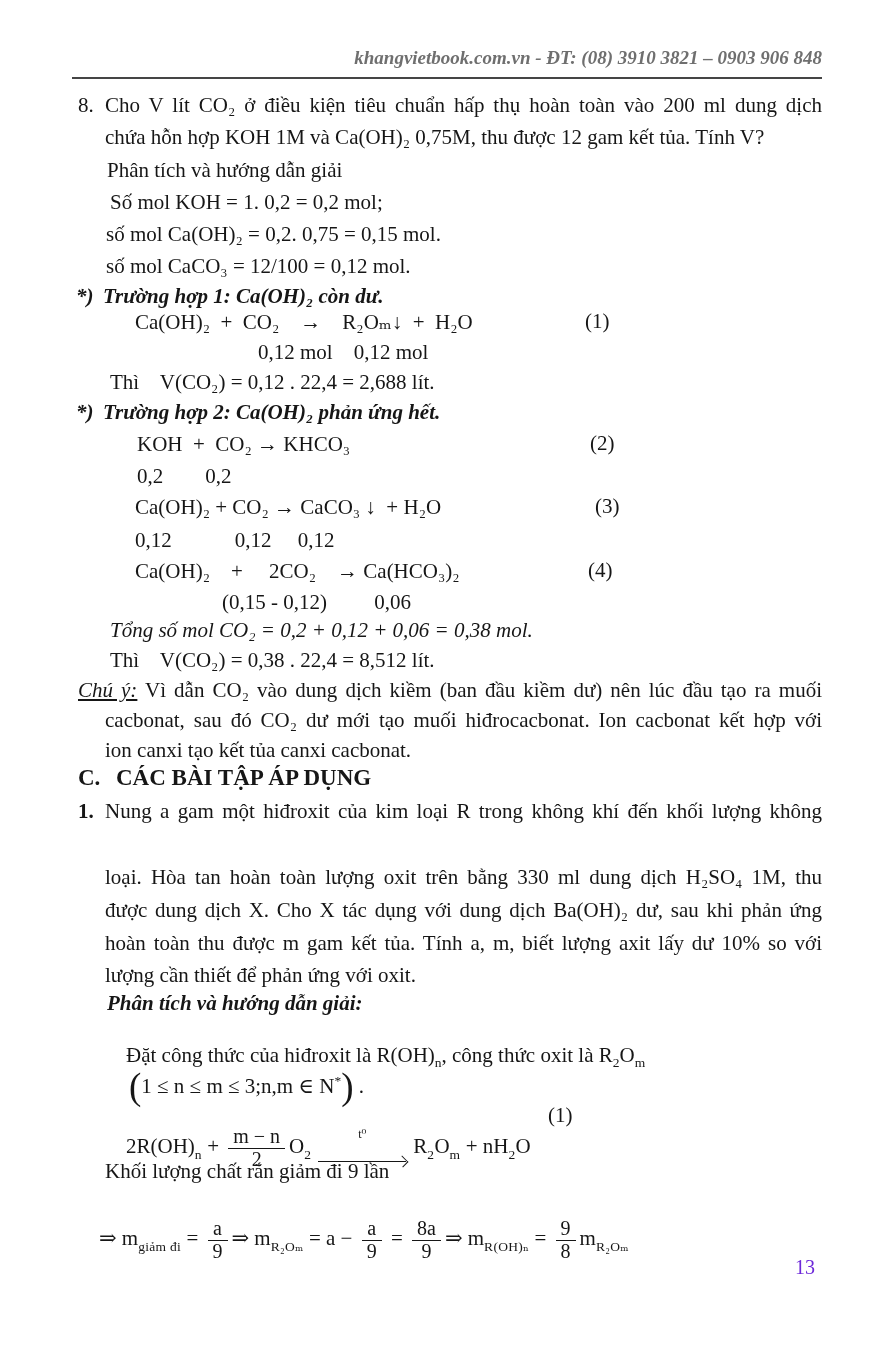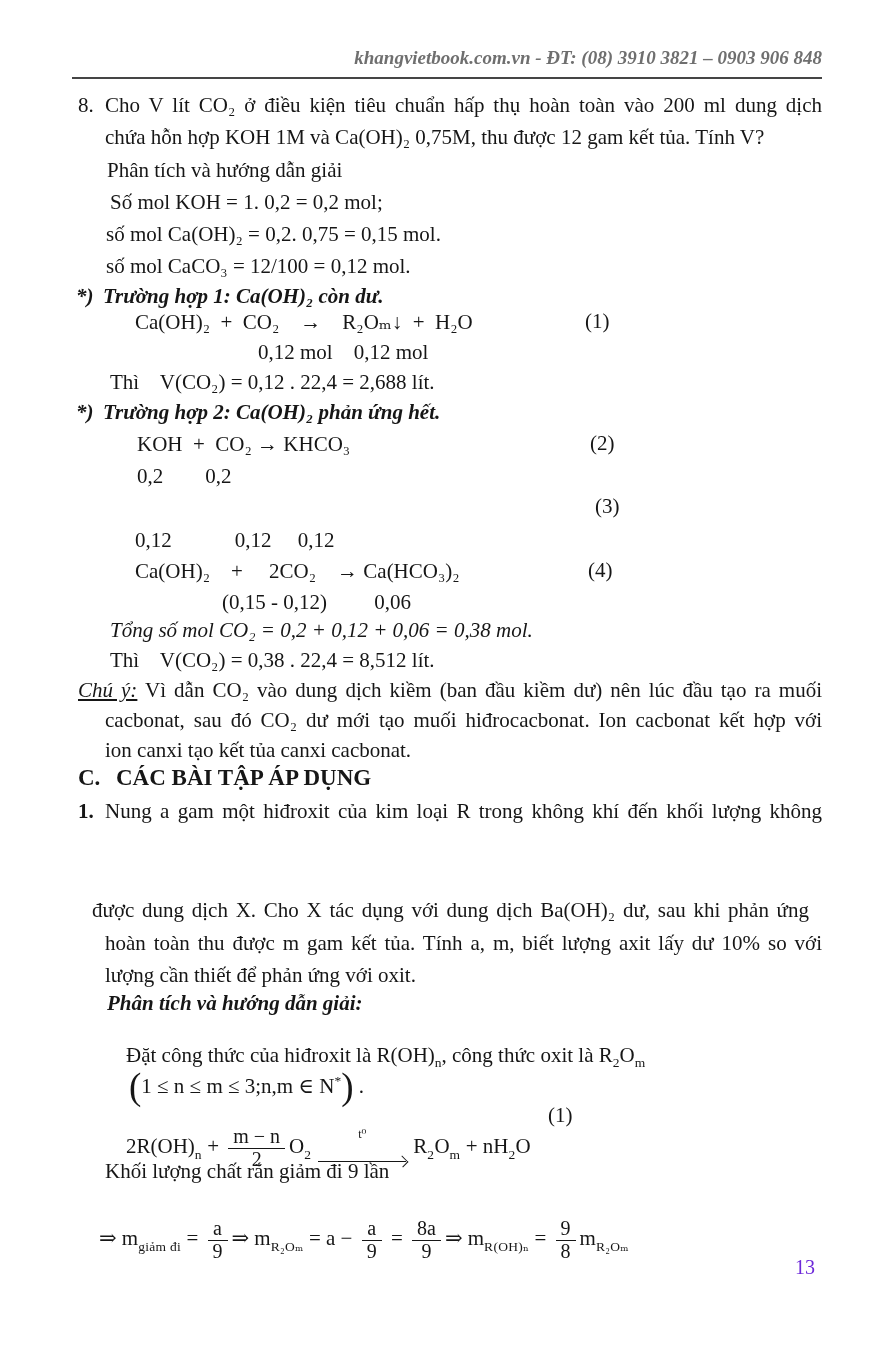--- a/index.html
+++ b/index.html
@@ -59,20 +59,21 @@
   <div class="abs t" style="top:339px;left:258px;">0,12 mol    0,12 mol</div>
   <div class="abs t" style="top:369px;left:110px;">Thì    V(CO₂) = 0,12 . 22,4 = 2,688 lít.</div>
 
   <div class="abs t bi" style="top:399px;left:76px;">*)</div>
   <div class="abs t bi" style="top:399px;left:103px;">Trường hợp 2: Ca(OH)₂ phản ứng hết.</div>
 
   <div class="abs t" style="top:431px;left:137px;">KOH  +  CO₂ → KHCO₃</div>
   <div class="abs eqlabel" style="top:431px;left:590px;">(2)</div>
   <div class="abs t" style="top:463px;left:137px;">0,2        0,2</div>
 
+  <div class="abs t" style="top:494px;left:135px;">Ca(OH)₂ + CO₂ → CaCO₃ ↓  + H₂O</div>
   <div class="abs eqlabel" style="top:494px;left:595px;">(3)</div>
   <div class="abs t" style="top:527px;left:135px;">0,12            0,12     0,12</div>
 
   <div class="abs t" style="top:558px;left:135px;">Ca(OH)₂    +     2CO₂    → Ca(HCO₃)₂</div>
   <div class="abs eqlabel" style="top:558px;left:588px;">(4)</div>
   <div class="abs t" style="top:589px;left:222px;">(0,15 - 0,12)         0,06</div>
 
   <div class="abs t" style="top:617px;left:110px;font-style:italic;">Tổng số mol CO₂ = 0,2 + 0,12 + 0,06 = 0,38 mol.</div>
   <div class="abs t" style="top:647px;left:110px;">Thì    V(CO₂) = 0,38 . 22,4 = 8,512 lít.</div>
 
@@ -80,21 +81,22 @@
     <span class="it u">Chú ý:</span><span> Vì dẫn CO₂ vào dung dịch kiềm (ban đầu kiềm dư) nên lúc đầu tạo ra muối</span>
   </div>
   <div class="abs t jl" style="top:707px;left:105px;width:717px;">cacbonat, sau đó CO₂ dư mới tạo muối hiđrocacbonat. Ion cacbonat kết hợp với</div>
   <div class="abs t" style="top:737px;left:105px;">ion canxi tạo kết tủa canxi cacbonat.</div>
 
   <div class="abs heading" style="top:764px;left:78px;">C.</div>
   <div class="abs heading" style="top:764px;left:116px;">CÁC BÀI TẬP ÁP DỤNG</div>
 
   <div class="abs t b" style="top:798px;left:78px;">1.</div>
   <div class="abs t jl" style="top:798px;left:105px;width:717px;">Nung a gam một hiđroxit của kim loại R trong không khí đến khối lượng không</div>
-  <div class="abs t jl" style="top:897px;left:92px;width:717px;">được dung dịch X. Cho X tác dụng với dung dịch Ba(OH)₂ dư, sau khi phản ứng</div>
+  <div class="abs t jl" style="top:864px;left:105px;width:717px;">loại. Hòa tan hoàn toàn lượng oxit trên bằng 330 ml dung dịch H₂SO₄ 1M, thu</div>
+  <div class="abs t jl" style="top:897px;left:105px;width:717px;">được dung dịch X. Cho X tác dụng với dung dịch Ba(OH)₂ dư, sau khi phản ứng</div>
   <div class="abs t jl" style="top:930px;left:105px;width:717px;">hoàn toàn thu được m gam kết tủa. Tính a, m, biết lượng axit lấy dư 10% so với</div>
   <div class="abs t" style="top:962px;left:105px;">lượng cần thiết để phản ứng với oxit.</div>
 
   <div class="abs t bi" style="top:990px;left:107px;">Phân tích và hướng dẫn giải:</div>
 
   <div class="abs t" style="top:1016px;left:105px;">
     <span>Đặt công thức của hiđroxit là R(OH)</span><span class="ssub">n</span><span>, công thức oxit là R</span><span class="ssub">2</span><span>O</span><span class="ssub">m</span>
   </div>
 
   <div class="abs math" style="top:1042px;left:108px;">

